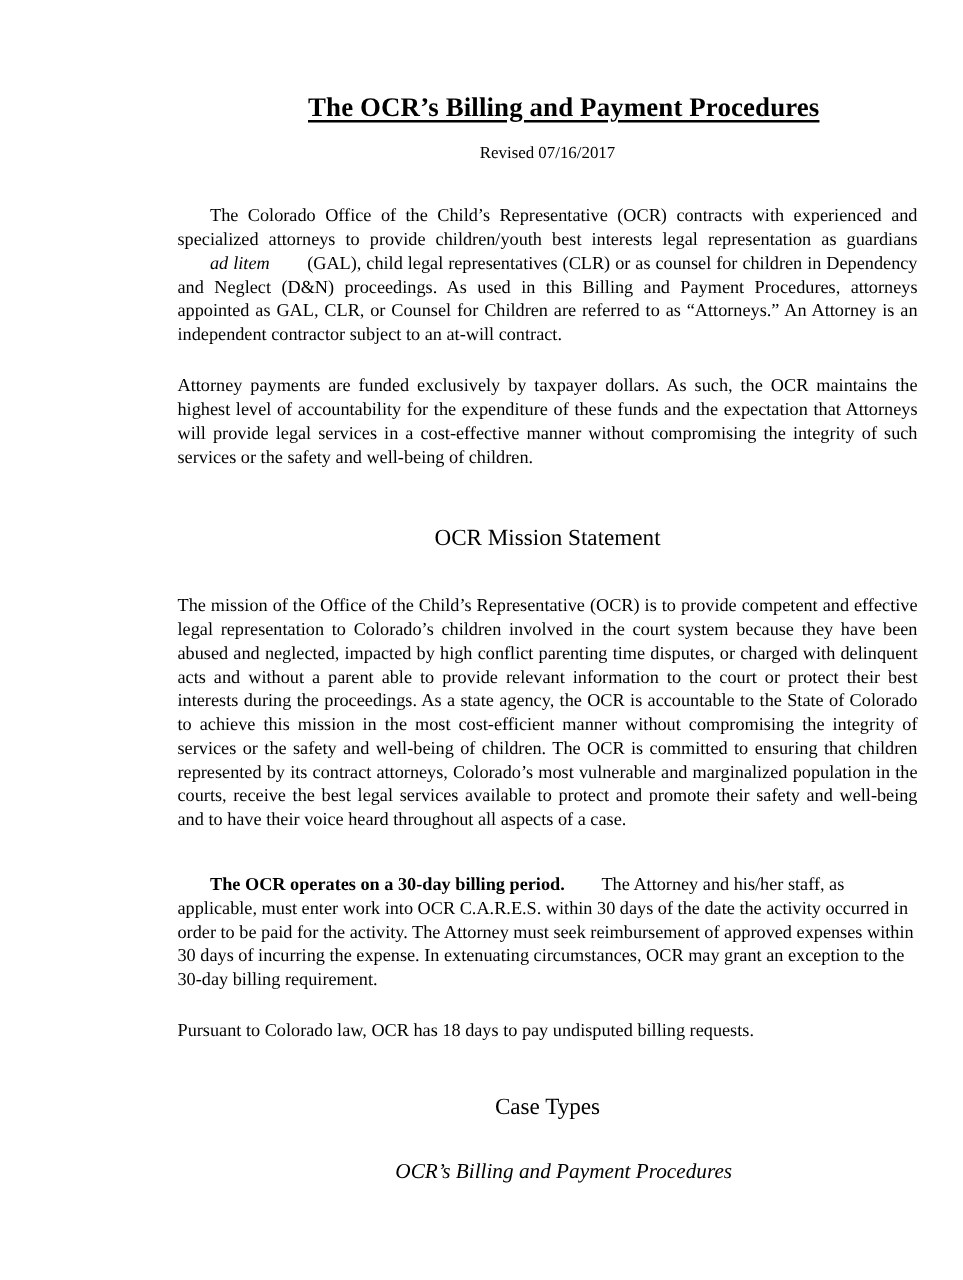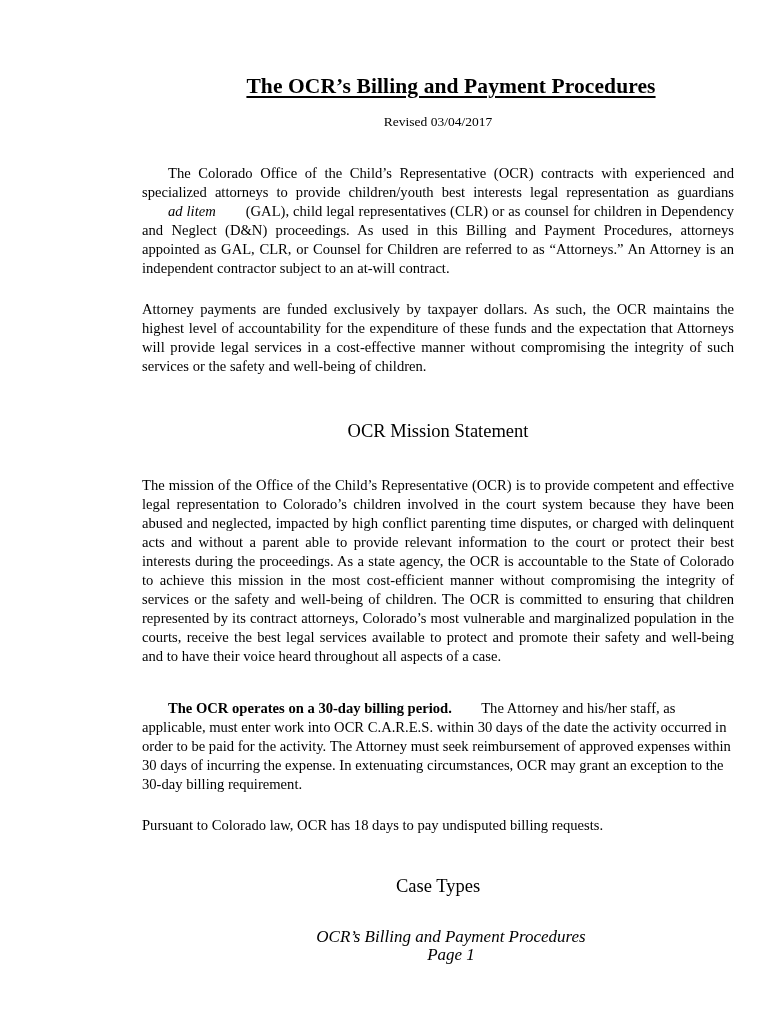--- a/index.html
+++ b/index.html
@@ -99,37 +99,36 @@
 </style>
 </head>
 <body>
 
 <div class="page">
 
   <div class="content">
 
     <h1 class="doc-title"><span class="ul">The OCR’s Billing and Payment Procedures</span></h1>
 
-    <p class="doc-subtitle">Revised 03/04/2017</p>
+    <p class="doc-subtitle">Revised 07/16/2017</p>
 
     <p class="body p-intro"><span>The Colorado Office of the Child’s Representative (OCR) contracts with experienced and specialized attorneys to provide children/youth best interests legal representation as guardians </span><em class="it">ad litem</em><span> (GAL), child legal representatives (CLR) or as counsel for children in Dependency and Neglect (D&amp;N) proceedings. As used in this Billing and Payment Procedures, attorneys appointed as GAL, CLR, or Counsel for Children are referred to as “Attorneys.”  An Attorney is an independent contractor subject to an at-will contract.</span></p>
 
     <p class="body p-taxpayer">Attorney payments are funded exclusively by taxpayer dollars.  As such, the OCR maintains the highest level of accountability for the expenditure of these funds and the expectation that Attorneys will provide legal services in a cost-effective manner without compromising the integrity of such services or the safety and well-being of children.</p>
 
     <h2 class="section-heading h-mission">OCR Mission Statement</h2>
 
     <p class="body p-mission">The mission of the Office of the Child’s Representative (OCR) is to provide competent and effective legal representation to Colorado’s children involved in the court system because they have been abused and neglected, impacted by high conflict parenting time disputes, or charged with delinquent acts and without a parent able to provide relevant information to the court or protect their best interests during the proceedings.  As a state agency, the OCR is accountable to the State of Colorado to achieve this mission in the most cost-efficient manner without compromising the integrity of services or the safety and well-being of children.  The OCR is committed to ensuring that children represented by its contract attorneys, Colorado’s most vulnerable and marginalized population in the courts, receive the best legal services available to protect and promote their safety and well-being and to have their voice heard throughout all aspects of a case.</p>
 
 
     <p class="body flush p-billing"><b class="bold">The OCR operates on a 30-day billing period.</b><span>  The Attorney and his/her staff, as applicable, must enter work into OCR C.A.R.E.S. within 30 days of the date the activity occurred in order to be paid for the activity.  The Attorney must seek reimbursement of approved expenses within 30 days of incurring the expense.  In extenuating circumstances, OCR may grant an exception to the 30-day billing requirement.</span></p>
 
     <p class="body flush p-pursuant">Pursuant to Colorado law, OCR has 18 days to pay undisputed billing requests.</p>
 
     <h2 class="section-heading h-casetypes">Case Types</h2>
 
   </div>
 
   <div class="footer">
     <div>OCR’s Billing and Payment Procedures</div>
-    <div>Page 1</div>
   </div>
 
 </div>
 
 </body></html>

